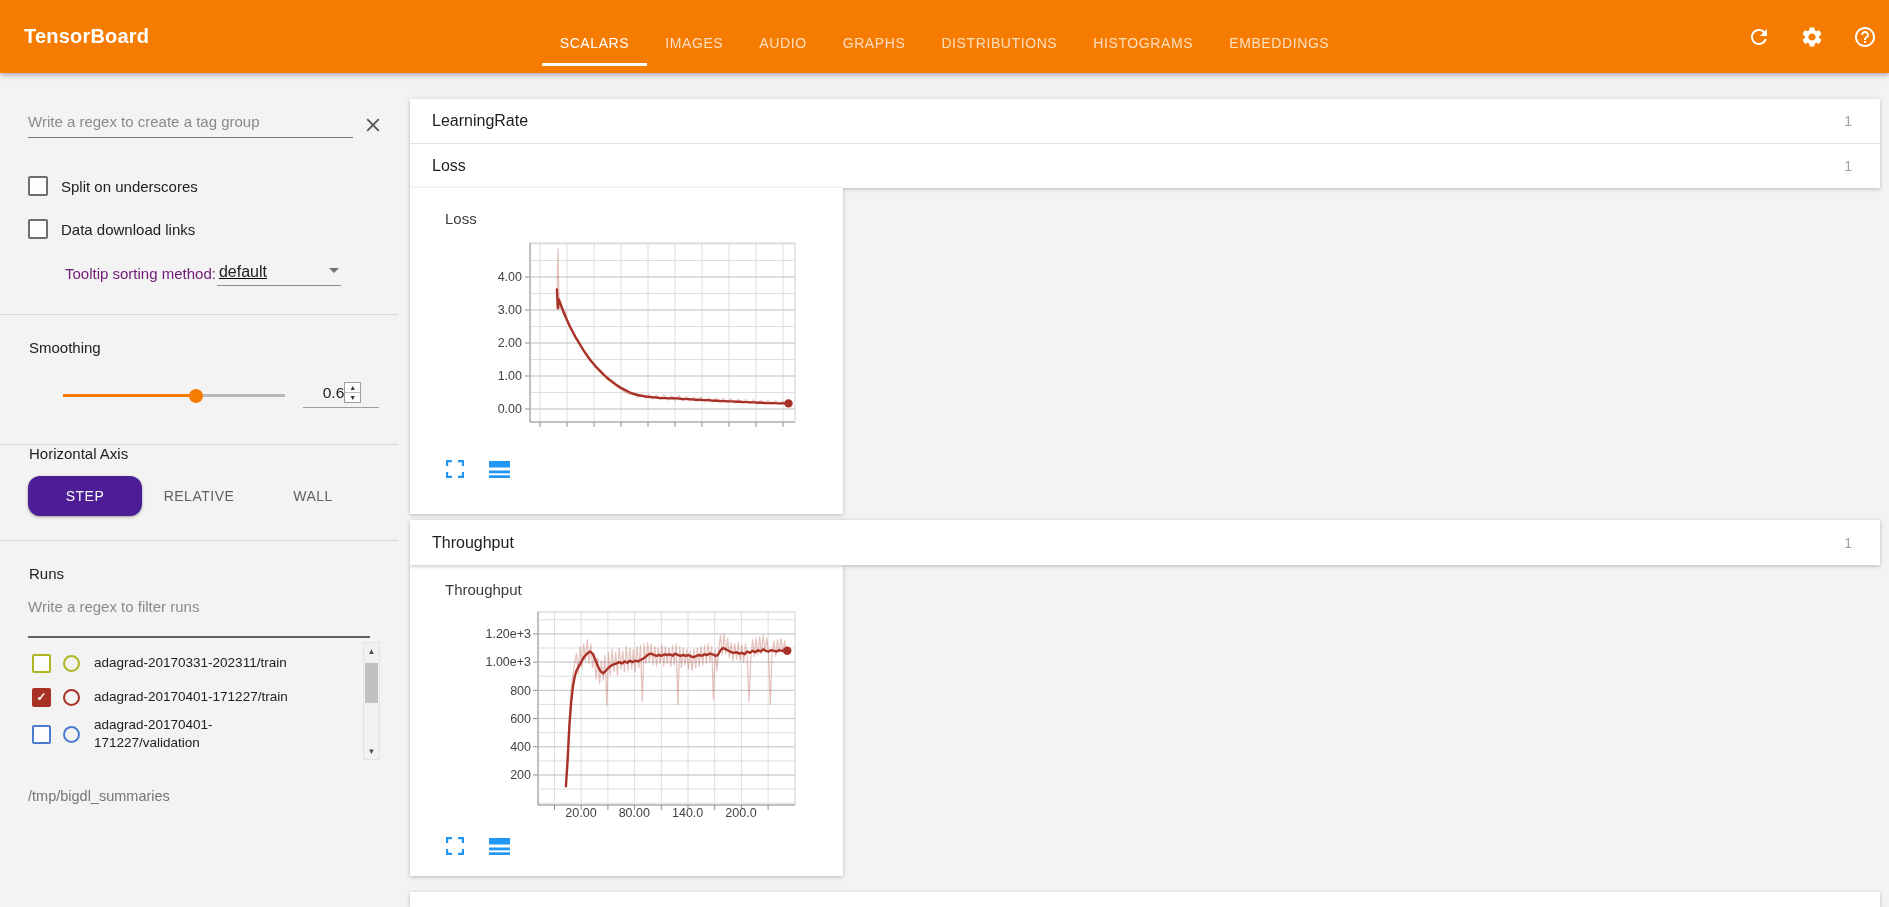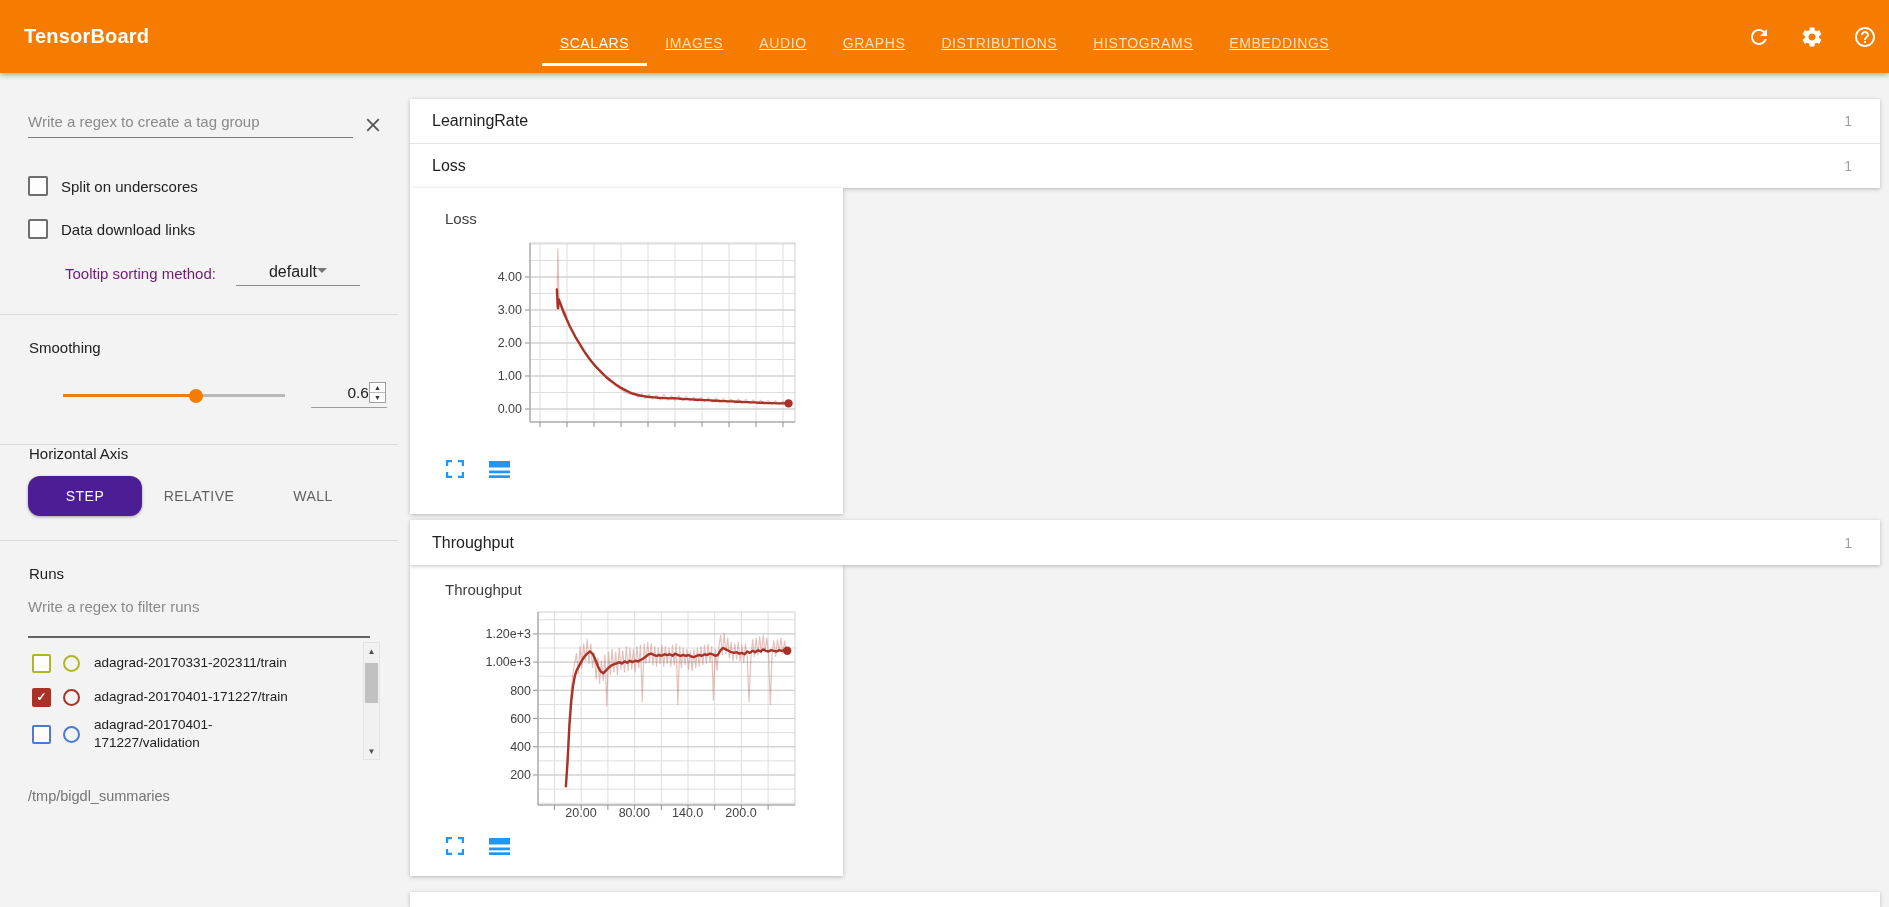--- a/index.html
+++ b/index.html
@@ -1,54 +1,54 @@
 <!DOCTYPE html>
 <html><head>
 <meta charset="utf-8">
 <style>
   html,body{margin:0;padding:0;width:1889px;height:907px;overflow:hidden;
     background:#f3f3f3;font-family:"Liberation Sans",sans-serif;-webkit-font-smoothing:antialiased;}
   
   .topbar{position:absolute;left:0;top:0;right:0;height:73px;background:#f57c00;
     display:flex;align-items:center;box-shadow:0 2px 5px rgba(0,0,0,.3);z-index:20;color:#fff;}
   .tb-title{margin-left:24px;font-size:20px;font-weight:bold;letter-spacing:.2px;}
-  .tabs{position:absolute;left:50%;transform:translateX(-50%);height:59px;display:flex;text-decoration:underline;}
+  .tabs{position:absolute;left:50%;transform:translateX(-50%);height:59px;display:flex;}
   .tab{padding:0 18px;line-height:73px;font-size:14px;letter-spacing:.6px;
     color:rgba(255,255,255,.75);cursor:pointer;}
   .tab.active{color:#fff;box-shadow:inset 0 -3px 0 #fff;}
   .top-icons{margin-left:auto;margin-right:12px;display:flex;gap:29px;align-items:center;}
   .top-icons svg{width:24px;height:24px;fill:#fff;cursor:pointer;}
   
   .sidebar{position:absolute;left:0;top:73px;width:398px;bottom:0;background:#f3f3f3;overflow:hidden;}
   .tagfilter{margin:38px 14px 0 28px;display:flex;align-items:center;}
   .tagfilter input{flex:1;border:none;outline:none;background:transparent;
     border-bottom:1.5px solid #7a7a7a;font-size:15px;padding:2px 0 7px 0;color:#212121;
     font-family:"Liberation Sans",sans-serif;}
   .tagfilter input::placeholder{color:#8a8a8a;}
   .close-x{width:22px;height:22px;margin-left:9px;cursor:pointer;flex:none;}
   .chk-row{display:flex;align-items:center;margin-left:28px;cursor:pointer;}
   .chk-box{width:16px;height:16px;border:2px solid #6e6e6e;border-radius:2px;margin-right:13px;flex:none;background:#fdfdfd;}
   .chk-label{font-size:15px;color:#212121;}
   .tooltip-row{margin:24px 0 0 65px;display:flex;align-items:flex-end;}
   .tooltip-label{font-size:15px;color:#701a75;padding-bottom:4px;}
-  .ttselect{margin-left:20px;width:120px;border-bottom:1.5px solid #8a8a8a;display:flex;
-    justify-content:center;align-items:center;padding:0 2px 4px 2px;cursor:pointer;}
+  .ttselect{margin-left:1px;width:120px;border-bottom:1.5px solid #8a8a8a;display:flex;
+    justify-content:space-between;align-items:center;padding:0 2px 4px 2px;cursor:pointer;text-decoration:underline;}
   .ttselect .val{font-size:16px;color:#212121;}
   .caret{width:0;height:0;border-left:5px solid transparent;border-right:5px solid transparent;
     border-top:5px solid #757575;margin-bottom:3px;}
   .sb-divider{border:none;border-top:1px solid #d9d9d9;margin:0;}
   .sec-label{margin-left:29px;font-size:15px;color:#212121;}
   .slider-row{margin:26px 0 0 63px;display:flex;align-items:center;}
   .slider{position:relative;width:222px;height:15px;cursor:pointer;flex:none;}
   .slider .track{position:absolute;left:0;right:0;top:6px;height:3px;background:#b9b9b9;}
   .slider .fill{position:absolute;left:0;top:6px;height:3px;background:#f57c00;}
   .slider .knob{position:absolute;top:1px;width:14px;height:14px;border-radius:50%;
     background:#f57c00;transform:translateX(-50%);}
-  .numbox{margin-left:26px;display:flex;align-items:center;border-bottom:1px solid #9e9e9e;
-    padding:0 1px 4px 3px;width:72px;justify-content:flex-end;}
+  .numbox{margin-left:18px;display:flex;align-items:center;border-bottom:1px solid #9e9e9e;
+    padding:0 1px 4px 3px;width:72px;justify-content:center;}
   .numbox .nval{font-size:15.5px;color:#212121;}
   .spinner{width:15px;border:1px solid #9e9e9e;background:#fdfdfd;display:flex;flex-direction:column;cursor:pointer;}
   .spinner span{font-size:7px;line-height:9px;text-align:center;color:#333;}
   .spinner span:first-child{border-bottom:1px solid #bbb;}
   .axis-btns{margin:14px 28px 0 28px;display:flex;}
   .axis-btn{width:114px;height:40px;border:none;background:transparent;color:#616161;
     font-size:14px;letter-spacing:.5px;cursor:pointer;font-family:"Liberation Sans",sans-serif;}
   .axis-btn.selected{background:#4c1d95;color:#fafafa;border-radius:12px;box-shadow:0 1px 3px rgba(0,0,0,.35);}
   .runs-filter{margin:14px 28px 0 28px;}
   .runs-filter input{width:100%;border:none;outline:none;background:transparent;box-sizing:border-box;

